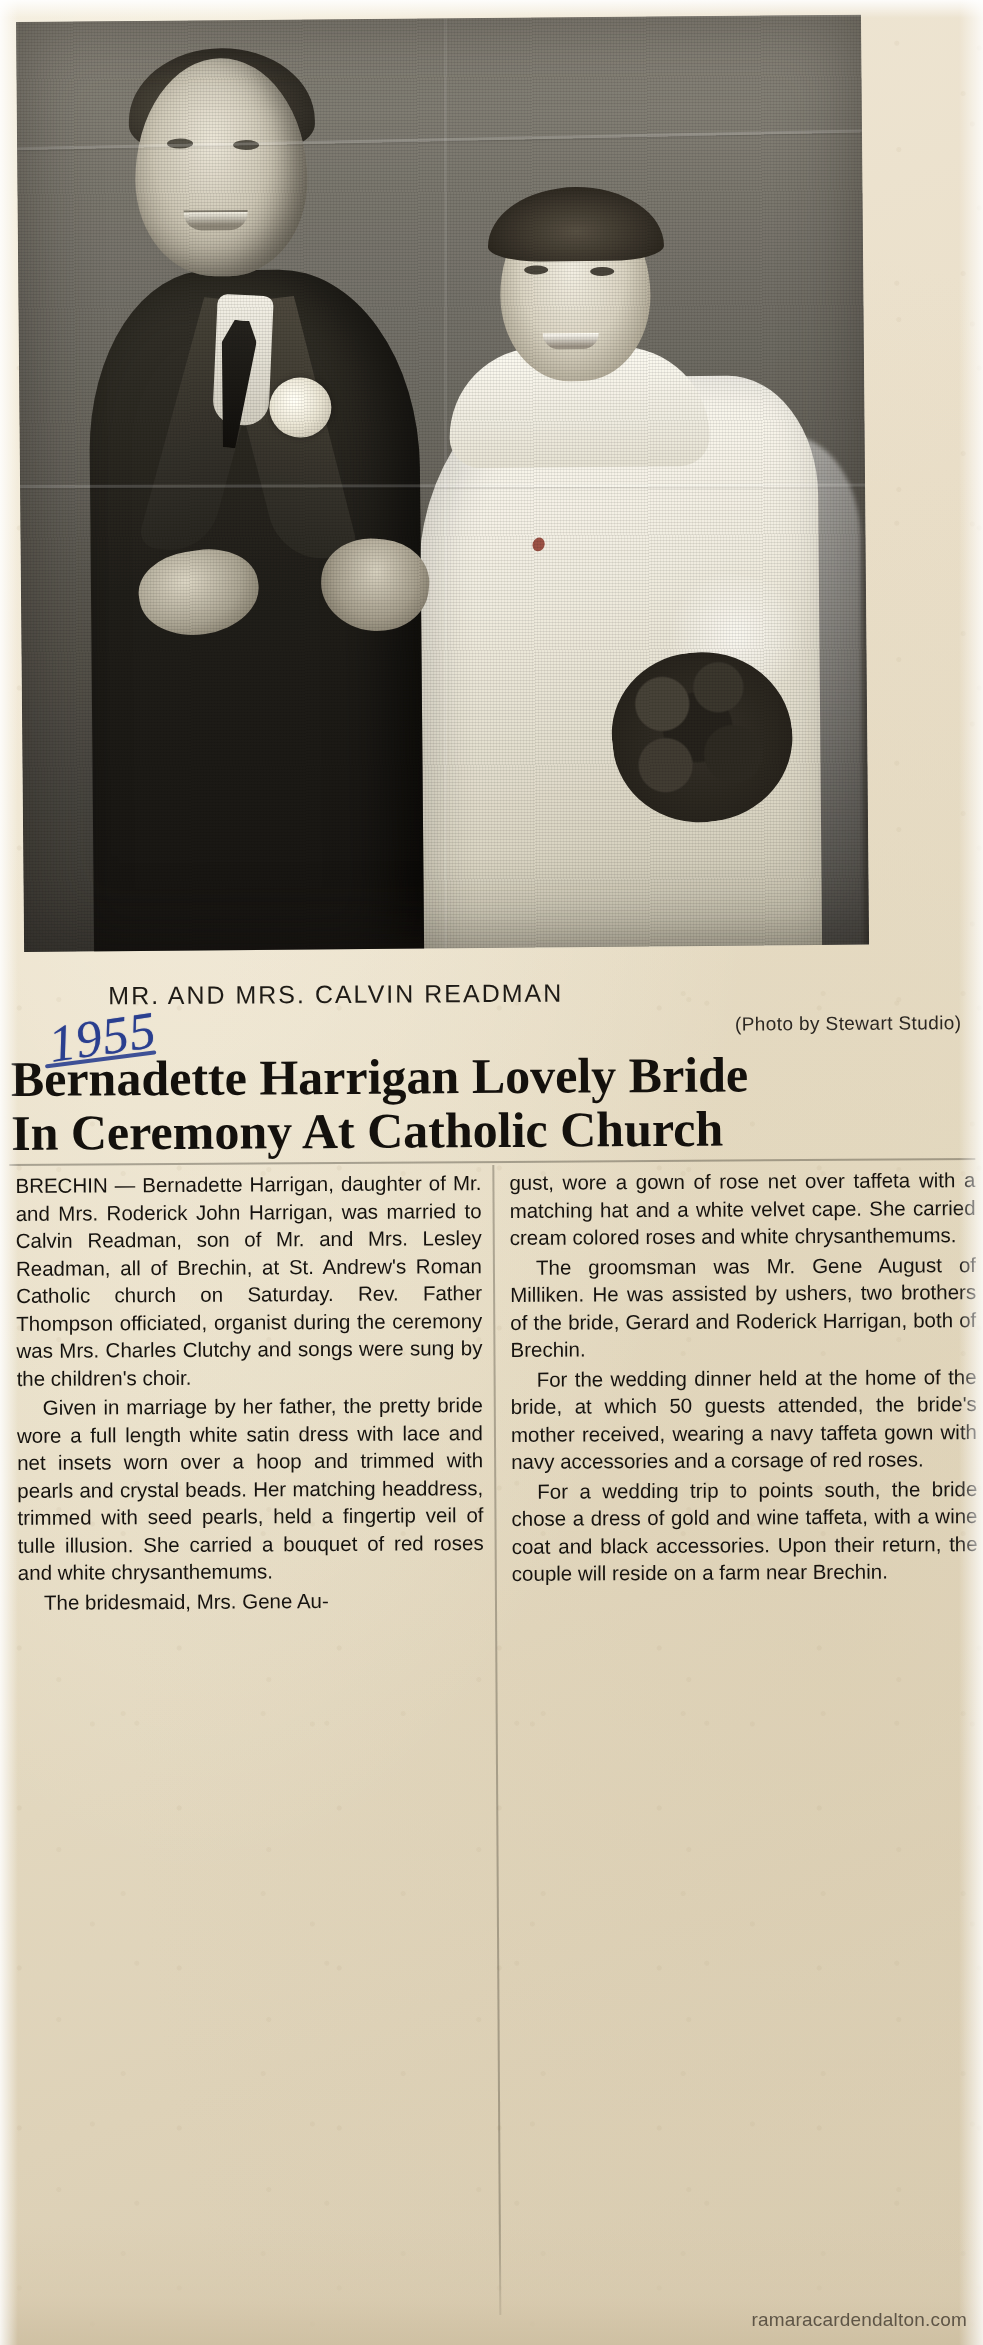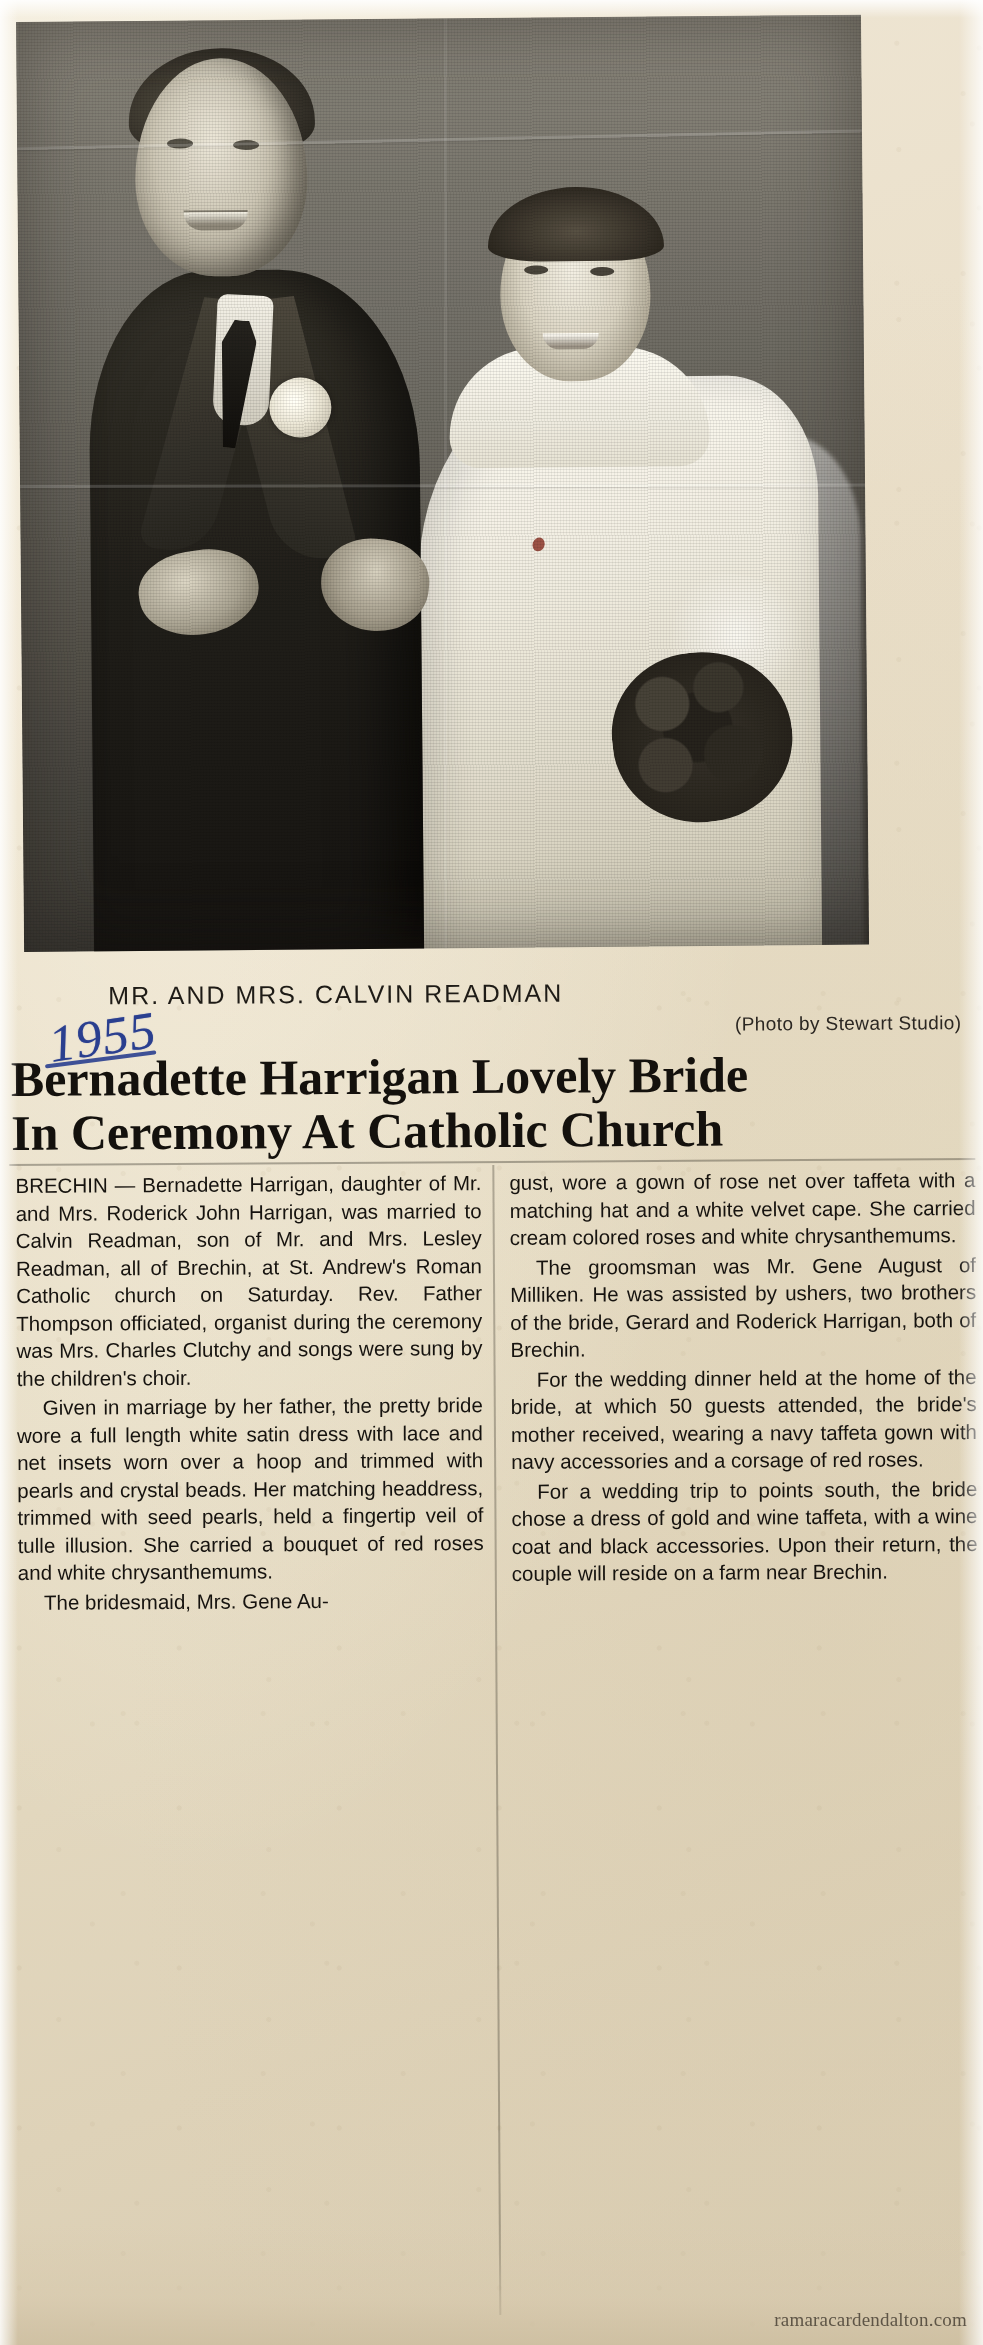--- a/index.html
+++ b/index.html
@@ -332,21 +332,21 @@
   
   .bottom-fade {
     position:absolute; left:0; bottom:0; width: 983px; height: 120px;
     background: linear-gradient(180deg, rgba(222,210,184,0) 0%, rgba(214,200,172,0.55) 60%, rgba(205,190,160,0.85) 100%);
     pointer-events:none;
   }
   .watermark {
     position:absolute;
     right: 16px;
     bottom: 14px;
-    font-family: Liberation Serif, serif;
+    font-family: Liberation Sans, sans-serif;
     font-size: 19px;
     color: #4a4236;
     opacity: .85;
     letter-spacing: .2px;
     margin-top: 6px;
   }
   .edge-left {
     position:absolute; left:0; top:0; width: 18px; height: 2345px;
     background: linear-gradient(90deg, rgba(255,255,255,.85), rgba(255,255,255,0));
     pointer-events:none;

